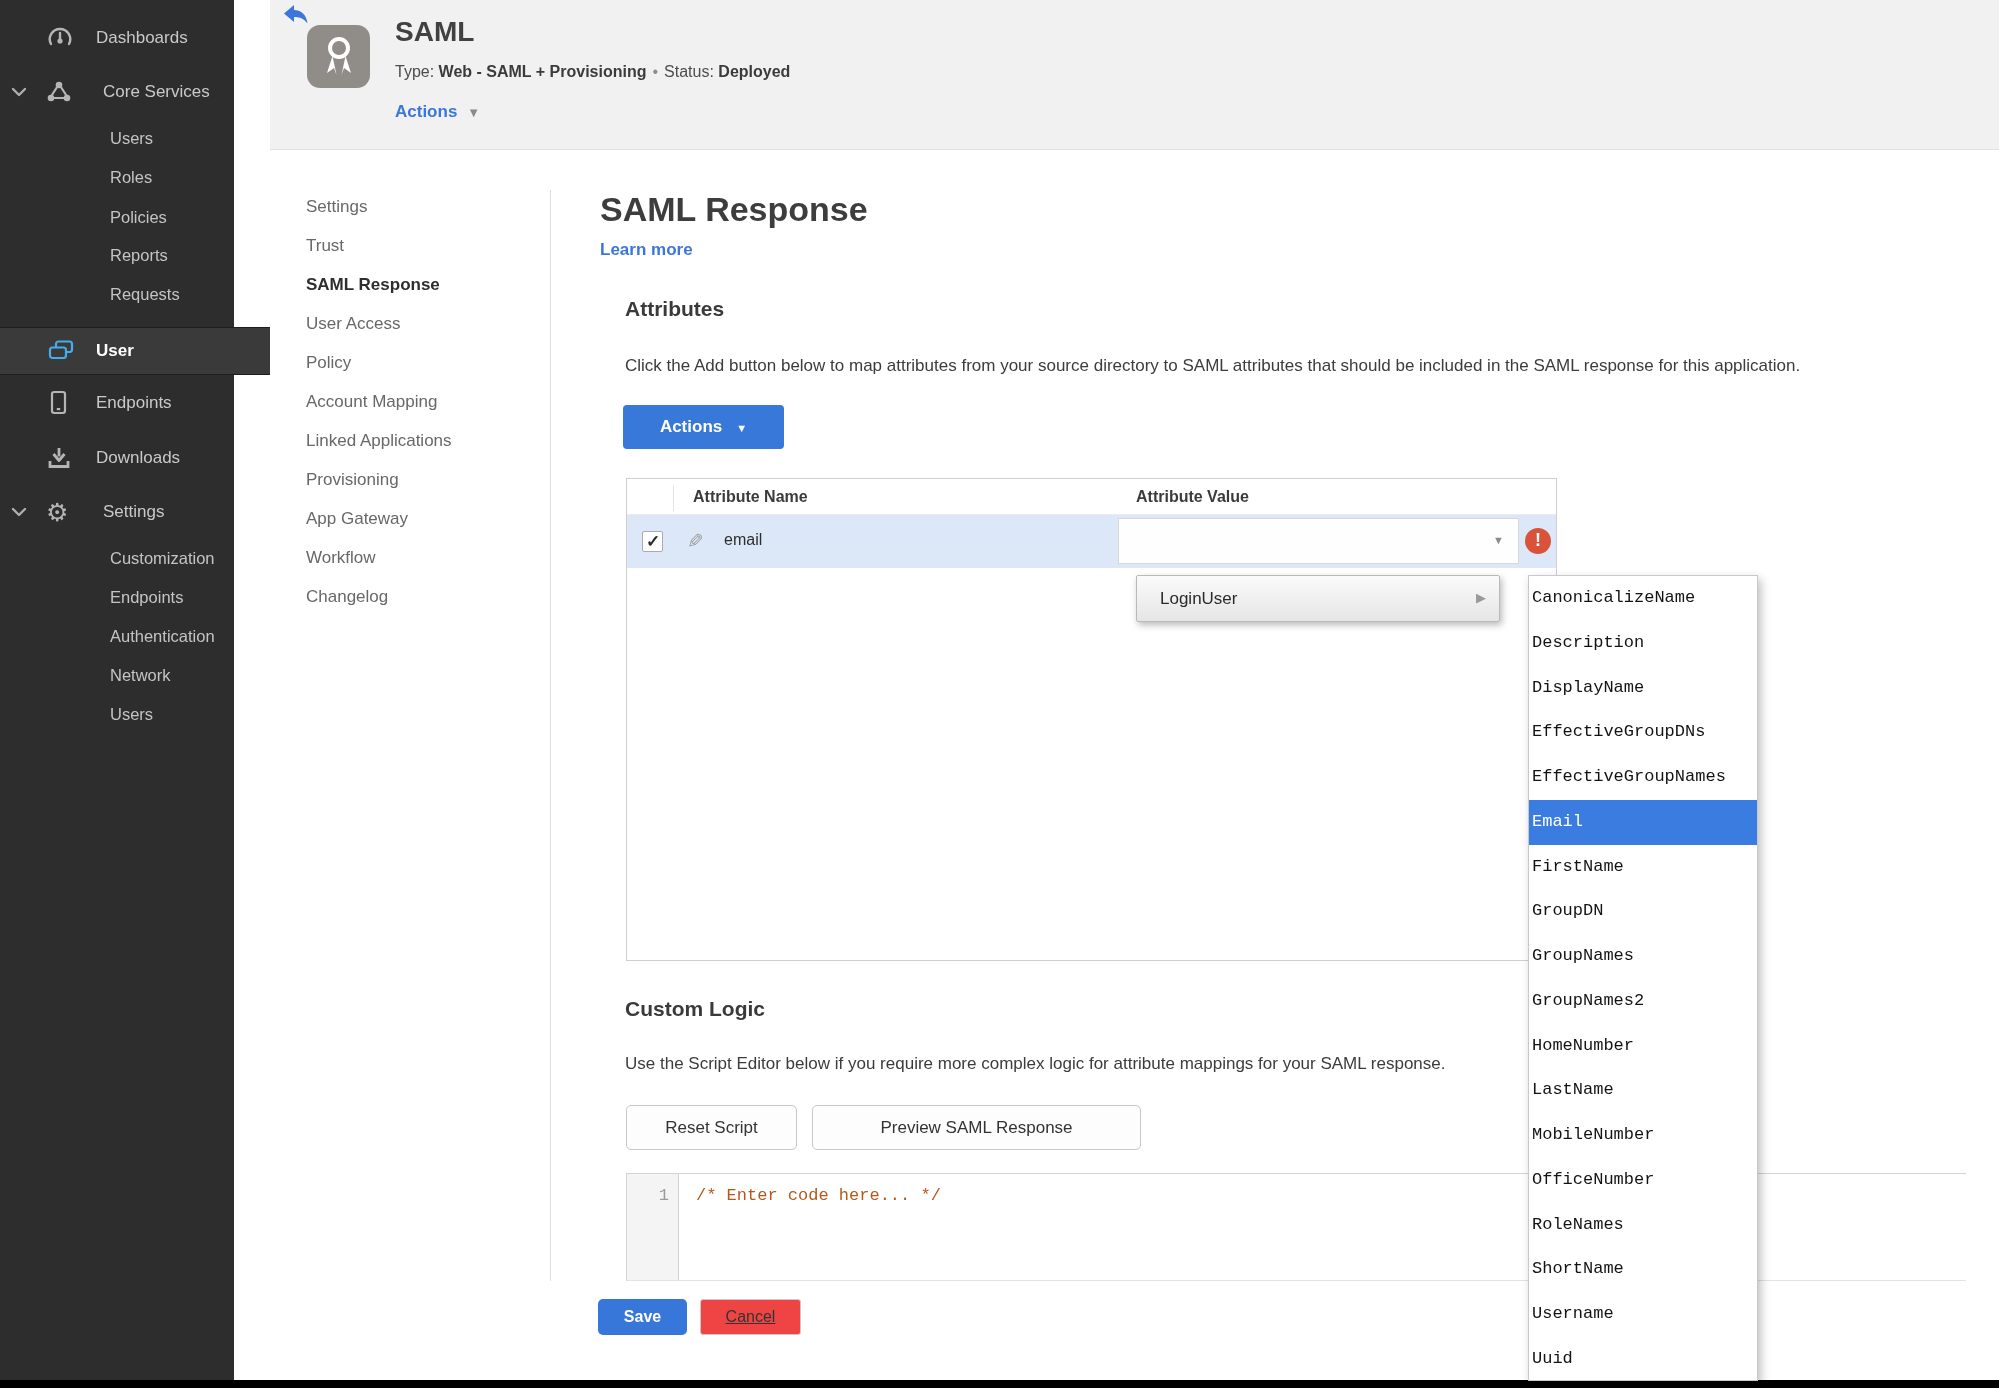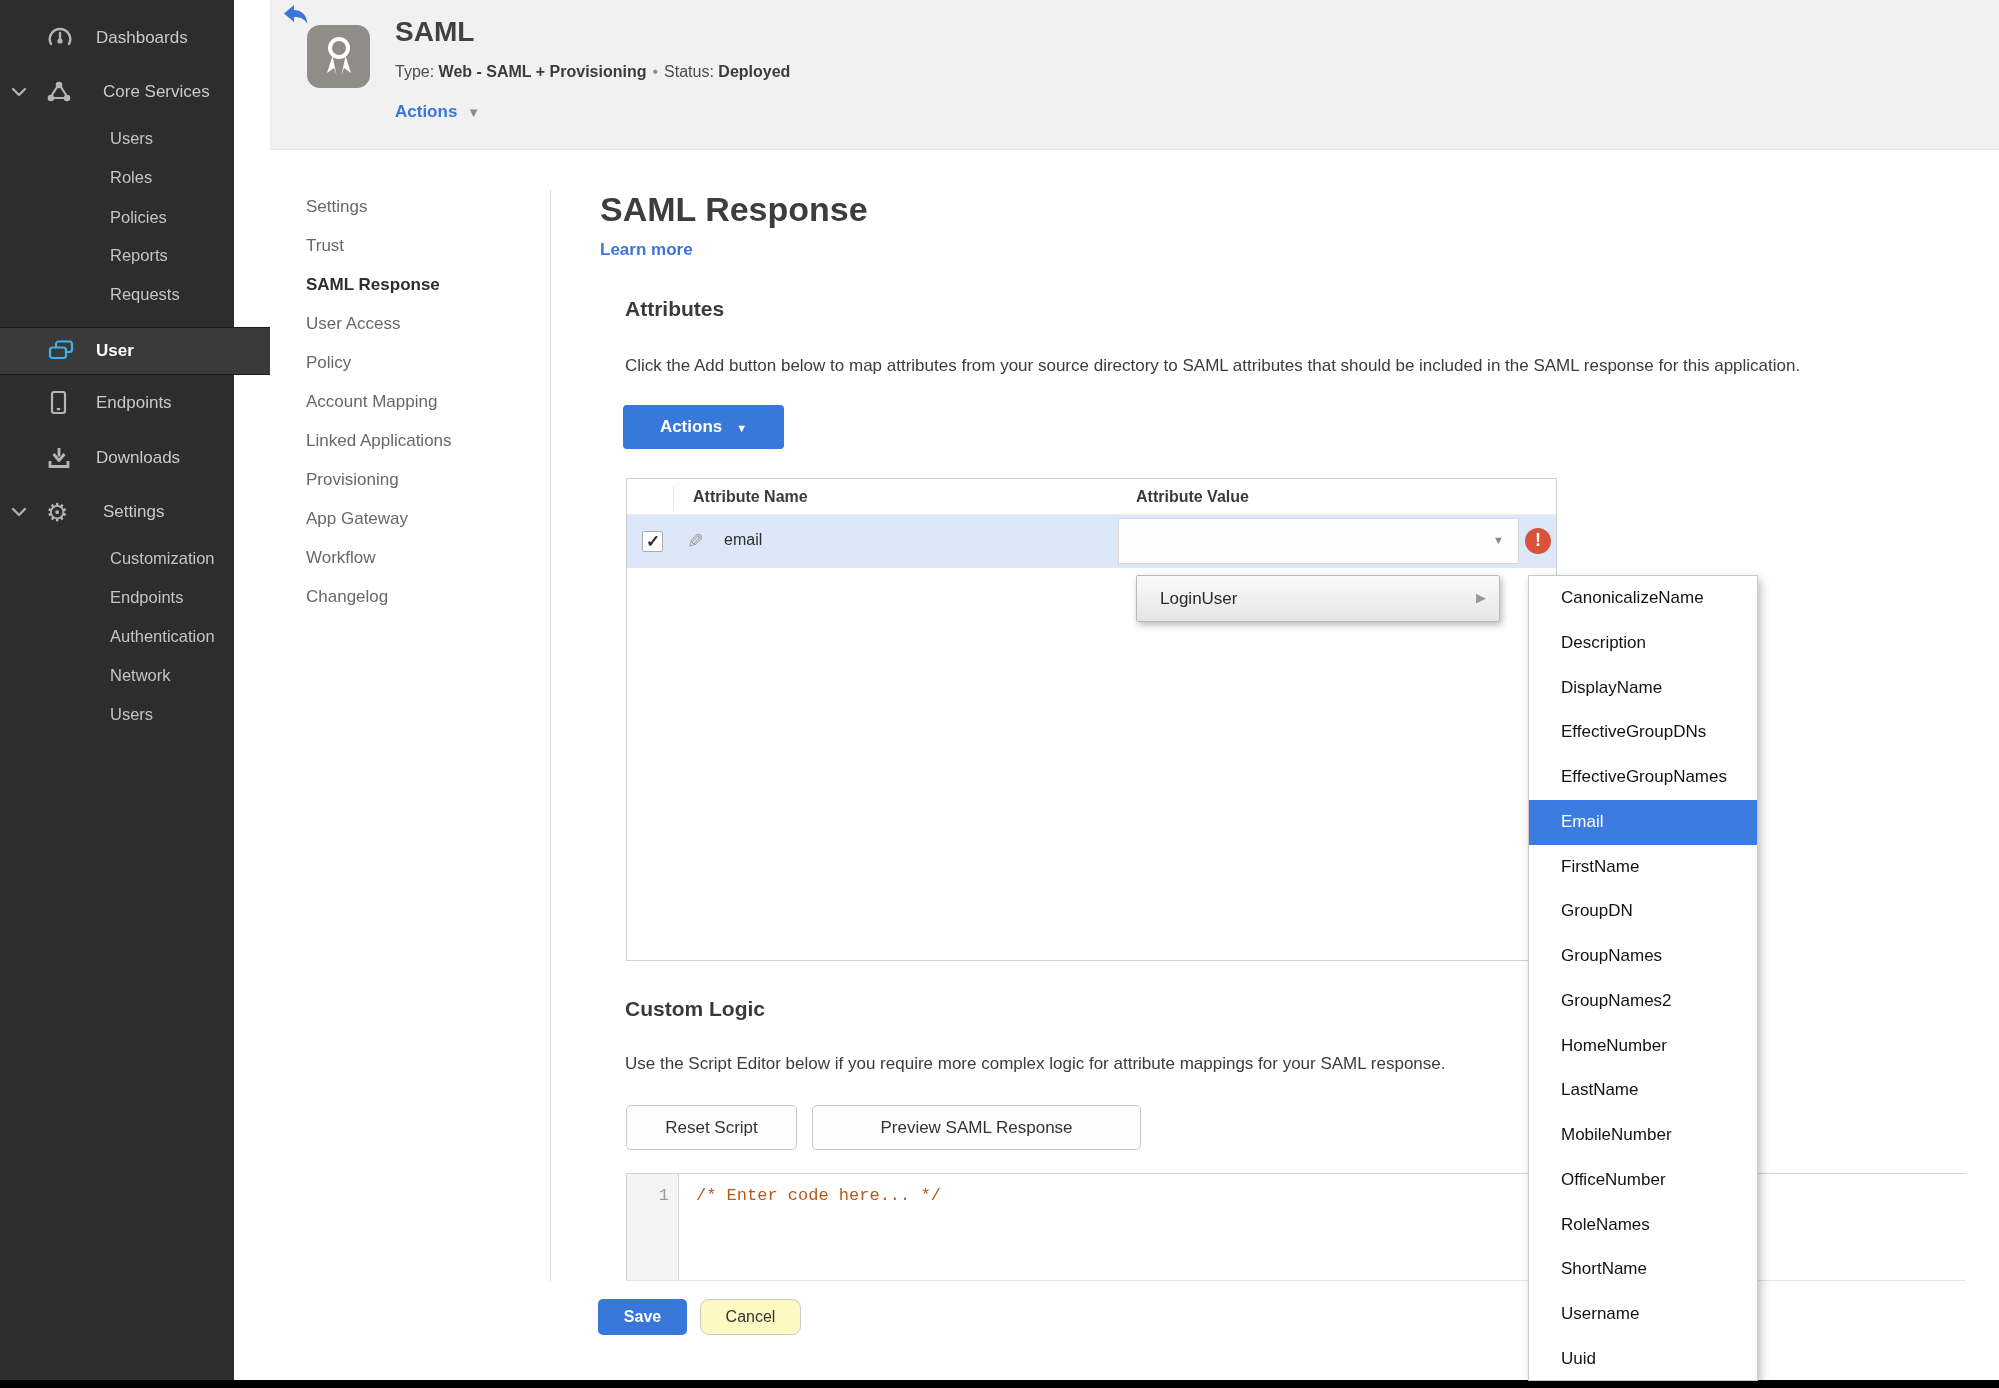--- a/index.html
+++ b/index.html
@@ -82,45 +82,45 @@
 
   
   .login-menu { position:absolute; left:1117px; top:575px; width:364px; height:47px; z-index:20;
                 background:linear-gradient(#fbfbfb,#e5e5e5); border:1px solid #b9b9b9; border-radius:2px;
                 box-shadow:2px 3px 7px rgba(0,0,0,0.28); display:flex; align-items:center; cursor:pointer;margin-left:19px; }
   .login-menu .txt { margin-left:23px; font-size:17px; color:#2b2b2b; }
   .login-menu::after { content:"▶"; position:absolute; right:13px; top:14px; font-size:13px; color:#999; }
   .options-menu { position:absolute; left:1528px; top:575px; width:230px; height:806px; z-index:21;
                   background:#fff; border:1px solid #c9c9c9;
                   box-shadow:3px 4px 9px rgba(0,0,0,0.25); display:flex; flex-direction:column; }
-  .menu-option { height:44.78px; line-height:44.78px; padding-left:32px; font-size:17px; color:#131313;
-                 cursor:pointer; white-space:nowrap; }
+  .menu-option { height:44.78px; line-height:44.78px; padding-left:3px; font-size:17px; color:#131313;
+                 cursor:pointer; white-space:nowrap;font-family:Liberation Mono, monospace; }
   .menu-option.selected { background:#3b7ce0; color:#ffffff; }
 
   
   .logic-heading { left:625px; top:997px; }
   .logic-para { top:1054px; }
   .ghost-btn { position:absolute; height:45px; background:#fdfdfd; border:1px solid #c8c8c8; border-radius:5px;
                font-size:17px; color:#333; font-family:"Liberation Sans",sans-serif; cursor:pointer; }
   .reset-btn { left:626px; top:1105px; width:171px; }
   .preview-btn { left:812px; top:1105px; width:329px; }
 
   .code-editor { position:absolute; left:626px; top:1173px; width:1340px; height:108px; background:#fff;
                  border-top:1px solid #d4d4d4; border-left:1px solid #d4d4d4; border-bottom:1px solid #e3e3e3;
                  display:flex; font-family:"Liberation Mono","DejaVu Sans Mono",monospace; }
   .gutter { width:52px; background:#f4f4f4; border-right:1px solid #d4d4d4; text-align:right;
             padding:12px 9px 0 0; color:#9a9a9a; font-size:17px; }
   .code-area { flex:1; padding:12px 0 0 17px; font-size:17px; color:#b4591c; cursor:text; white-space:pre; }
 
   .save-btn { position:absolute; left:598px; top:1299px; width:89px; height:36px; background:#3677d9;
               border:none; border-radius:5px; color:#fff; font-weight:bold; font-size:16px;
               font-family:"Liberation Sans",sans-serif; cursor:pointer; }
-  .cancel-btn { position:absolute; left:700px; top:1299px; width:101px; height:36px; background:#fef9c3;
-              border:1px solid #c9c9c9; border-radius:9px; color:#333; font-size:16px;
-              font-family:"Liberation Sans",sans-serif; cursor:pointer; }
+  .cancel-btn { position:absolute; left:700px; top:1299px; width:101px; height:36px; background:#ef4444;
+              border:1px solid #c9c9c9; border-radius:3px; color:#333; font-size:16px;
+              font-family:"Liberation Sans",sans-serif; cursor:pointer;text-decoration:underline; }
 
   .bottom-strip { position:absolute; left:0; bottom:0; width:1999px; height:8px; background:#000; }
   .accent { color:#3b76dc; }
   .green { color:#4b8b22; }
 </style>
 </head>
 <body>
 
 <div class="canvas">
 

